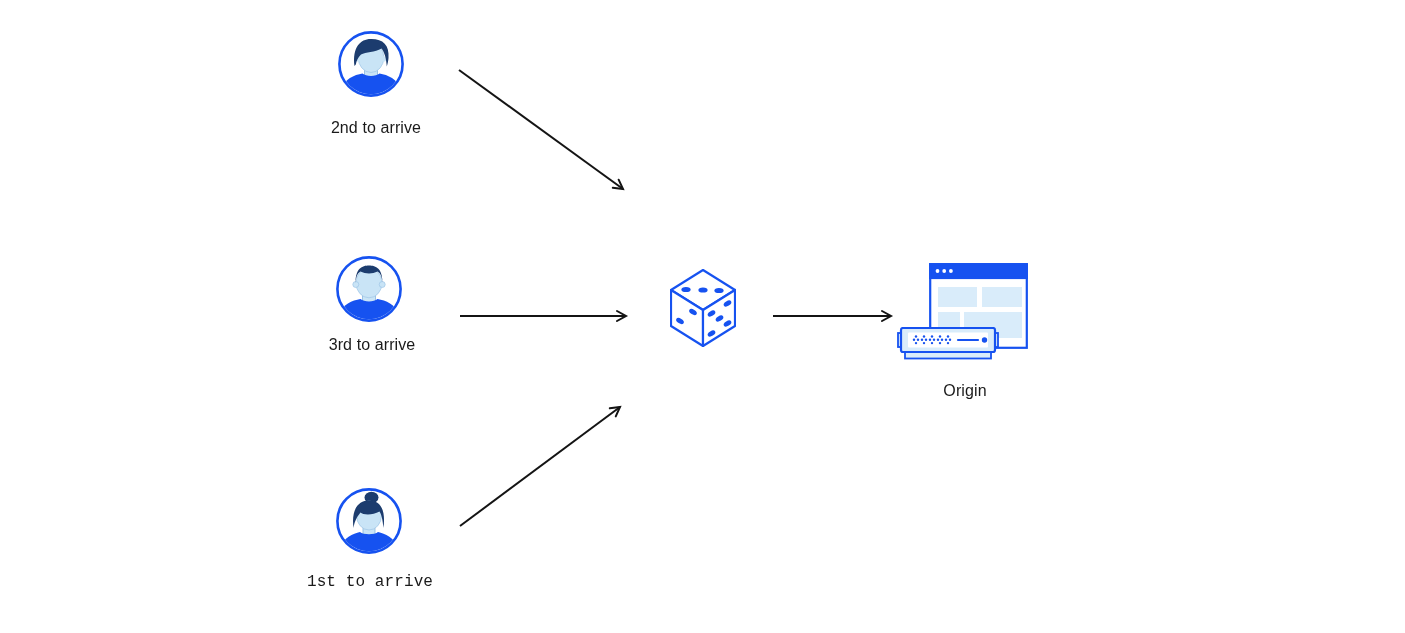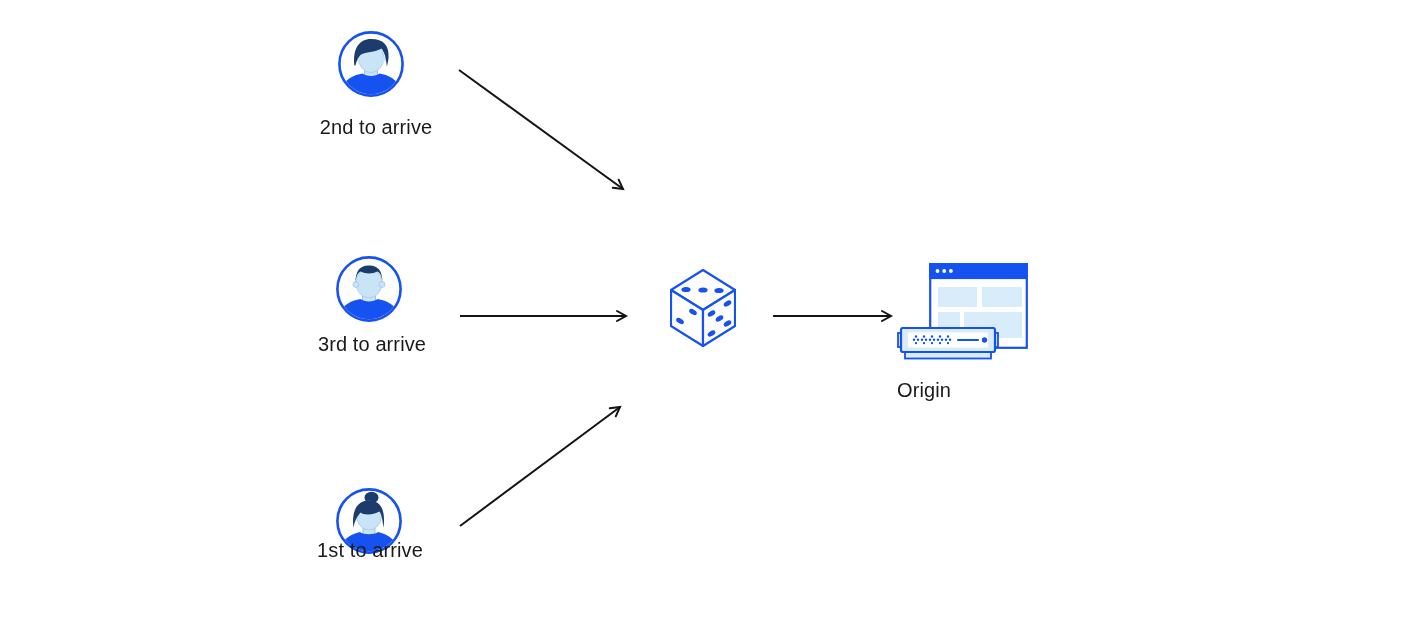--- a/index.html
+++ b/index.html
@@ -19,21 +19,21 @@
   .arrows-layer {
     position: absolute;
     left: 0; top: 0;
     width: 1405px; height: 633px;
     pointer-events: none;
   }
   .node-label {
     position: absolute;
     width: 180px;
     text-align: center;
-    font-size: 20px;
+    font-size: 16px;
     line-height: 23px;
     color: #1a1a1a;
     letter-spacing: 0.1px;
   }
 </style>
 </head>
 <body>
 
 <div class="canvas">
 
@@ -95,21 +95,21 @@
       </defs>
     <circle cx="33" cy="33" r="31.6" fill="#ffffff" stroke="#1652f0" stroke-width="2.6"></circle>
     <g clip-path="url(#clipC)">
       <rect x="27" y="34" width="12" height="16" fill="#c9e4f6" stroke="#8ab6dd" stroke-width="0.8"></rect>
       <path d="M2,66 V60 C8,50 17,45.5 24,44 C27,47 39,47 42,44 C49,45.5 58,50 64,60 V66 Z" fill="#1652f0"></path>
       <ellipse cx="35.5" cy="9.5" rx="7" ry="5.8" fill="#1c3c6e"></ellipse>
       <ellipse cx="33" cy="27.5" rx="12.5" ry="14.5" fill="#c9e4f6" stroke="#9fc6e6" stroke-width="0.7"></ellipse>
       <path d="M17.5,40 C15,21 22.5,12.5 33,12.5 C43.5,12.5 50,20 47.5,40 C46.5,31 45.5,26.5 43.5,23.5 C36.5,27.5 27,27 24.5,24.5 C21.5,28 18.5,33 17.5,40 Z" fill="#1c3c6e"></path>
     </g>
   </svg>
-  <div class="node-label" style="left:280px; top:539px;">1st to arrive</div>
+  <div class="node-label" style="left:280px; top:571px;font-family:Liberation Mono, monospace;">1st to arrive</div>
 
   <svg class="abs" style="left:670px; top:269px;" width="66" height="78" viewBox="0 0 66 78" xmlns="http://www.w3.org/2000/svg">
     <g stroke="#1652f0" stroke-width="2.2" stroke-linejoin="round" fill="#ffffff">
       <path d="M33,1 L65,21 L33,41 L1,21 Z"></path>
       <path d="M1,21 L33,41 L33,77 L1,57 Z"></path>
       <path d="M33,41 L65,21 L65,57 L33,77 Z"></path>
     </g>
     <g fill="#1652f0">
 
       <ellipse cx="16" cy="20.5" rx="4.6" ry="2.6"></ellipse>
@@ -165,15 +165,15 @@
         <circle cx="45" cy="12.8" r="1.2"></circle>
         <circle cx="43" cy="16.1" r="1.2"></circle>
       <circle cx="51" cy="9.5" r="1.2"></circle>
         <circle cx="49" cy="12.8" r="1.2"></circle>
         <circle cx="53" cy="12.8" r="1.2"></circle>
         <circle cx="51" cy="16.1" r="1.2"></circle>
     </g>
     <line x1="61" y1="13" x2="81" y2="13" stroke="#1652f0" stroke-width="2.2" stroke-linecap="round"></line>
     <circle cx="87.5" cy="13" r="2.7" fill="#1652f0"></circle>
   </svg>
-  <div class="node-label" style="left:834px; top:379px;">Origin</div>
+  <div class="node-label" style="left:875px; top:379px;">Origin</div>
 
 </div>
 
 </body></html>

